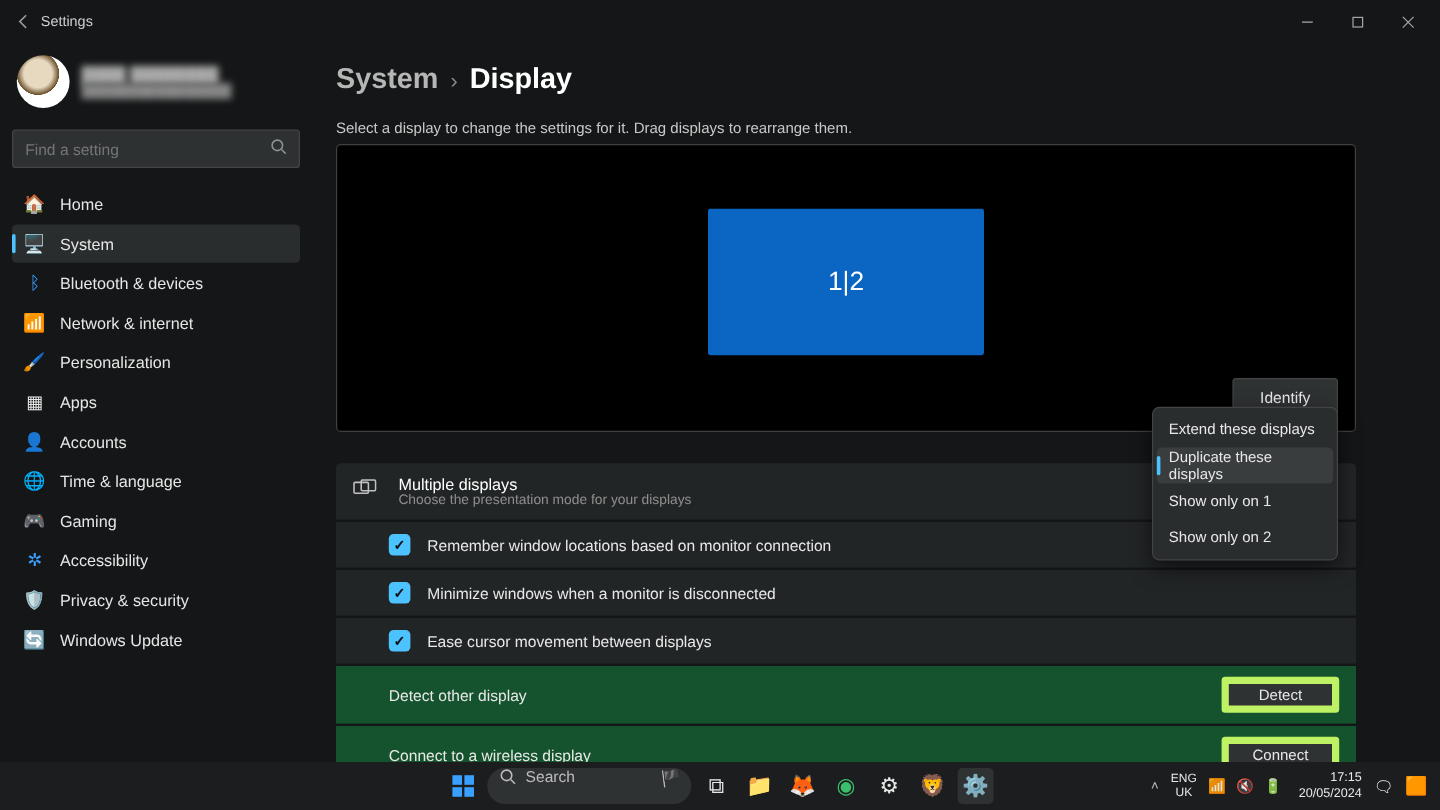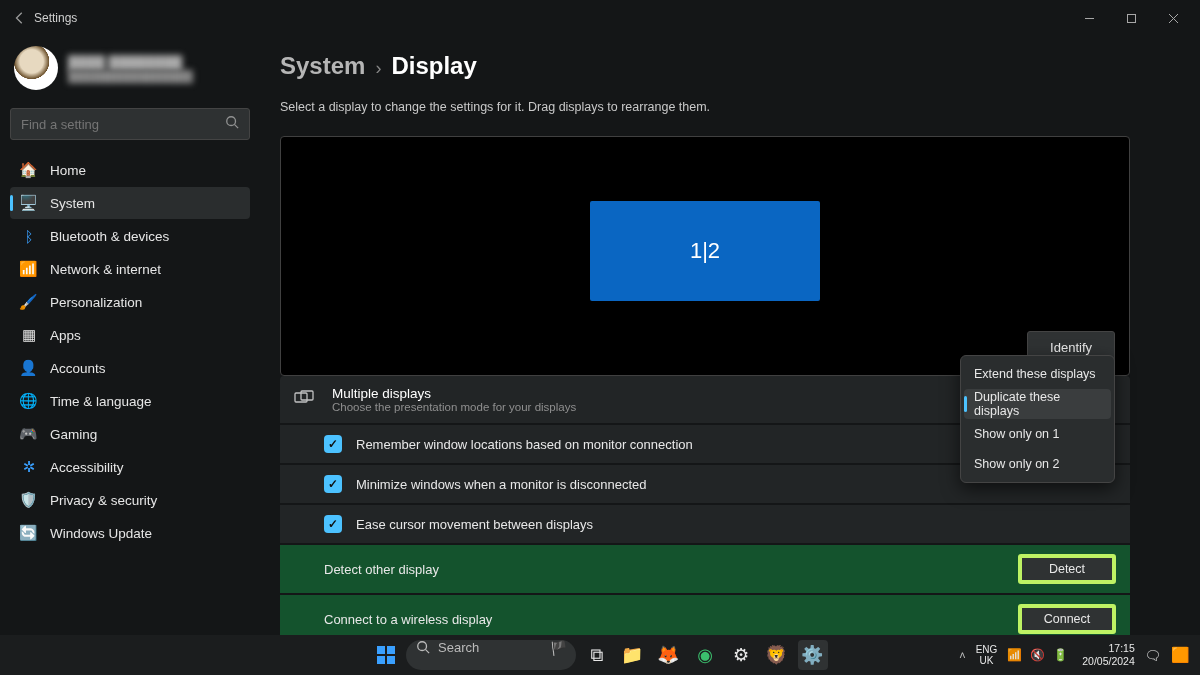--- a/index.html
+++ b/index.html
@@ -29,43 +29,43 @@
 .nav-item.active { background:#2a2d2e; }
 .nav-item.active::before { content:""; position:absolute; left:0; top:8px; bottom:8px; width:3px; background:#4cc2ff; border-radius:3px; }
 .nav-icon { width:18px; height:18px; display:flex; align-items:center; justify-content:center; font-size:15px; }
 
 
 .main { flex:1; padding: 8px 70px 0 20px; overflow:hidden; }
 .breadcrumb { display:flex; align-items:baseline; gap:10px; margin: 8px 0 20px 0; }
 .breadcrumb .bc-parent { font-size:24px; font-weight:600; color:#b6b6b6; }
 .breadcrumb .bc-sep { font-size:18px; color:#888; }
 .breadcrumb .bc-current { font-size:24px; font-weight:700; color:#fff; }
-.helptext { font-size:12.5px; color:#c9c9c9; margin-bottom:22px; }
+.helptext { font-size:12.5px; color:#c9c9c9; margin-bottom:6px; }
 .display-canvas { border:1px solid #404040; border-radius:4px; height: 240px; background:#000; position:relative; display:flex; align-items:center; justify-content:center; }
-.display-box { width:230px; height:100px; background:#0a66c2; display:flex; align-items:center; justify-content:center; color:#fff; font-size:22px; font-weight:400; border-radius:2px; margin-top:-10px; }
+.display-box { width:230px; height:122px; background:#0a66c2; display:flex; align-items:center; justify-content:center; color:#fff; font-size:22px; font-weight:400; border-radius:2px; margin-top:-10px; }
 .canvas-btns { position:absolute; right:14px; bottom:12px; display:flex; gap:10px; }
 .btn { background:#2f3233; border:1px solid #444; border-radius:3px; height:32px; padding:0 22px; font-size:13px; color:#e8e8e8; display:flex; align-items:center; }
 
 
 .dropdown { position:absolute; right:14px; bottom:-108px; width:155px; background:#2a2d2e; border:1px solid #444; border-radius:6px; padding:3px; z-index:5; box-shadow:0 6px 18px rgba(0,0,0,.6); }
 .dd-item { height:30px; display:flex; align-items:center; padding:0 10px; font-size:12.5px; border-radius:4px; color:#e8e8e8; position:relative; }
 .dd-item.selected { background:#3a3d3e; }
 .dd-item.selected::before { content:""; position:absolute; left:0; top:7px; bottom:7px; width:3px; background:#4cc2ff; border-radius:3px; }
 
 
-.settings { margin-top:0; display:flex; flex-direction:column; gap:2px; }
+.settings { margin-top:26px; display:flex; flex-direction:column; gap:2px; }
 .setting-head { background:#222526; border-radius:4px 4px 0 0; padding:10px 14px; display:flex; align-items:center; gap:16px; }
 .setting-head .ico { width:22px; opacity:.85; }
 .setting-head .title { font-size:13.5px; color:#fff; }
 .setting-head .sub { font-size:11.5px; color:#8f8f8f; }
 .setting-row { background:#222526; padding:10px 14px 10px 44px; display:flex; align-items:center; gap:14px; font-size:13px; }
 .checkbox { width:18px; height:18px; background:#4cc2ff; border-radius:4px; display:flex; align-items:center; justify-content:center; color:#101010; font-weight:bold; font-size:12px; }
 .setting-action { background:#14532d; padding:9px 14px; display:flex; align-items:center; justify-content:space-between; font-size:13px; }
 .setting-action .label { padding-left:30px; }
-.rowbtn { background:#2f3233; border:4px solid #bef264; border-radius:3px; height:30px; width:98px; font-size:12.5px; display:flex; align-items:center; justify-content:center; }
+.rowbtn { background:#2f3233; border:6px solid #bef264; border-radius:3px; height:30px; width:98px; font-size:12.5px; display:flex; align-items:center; justify-content:center; }
 
 
 .taskbar { position:absolute; left:0; right:0; bottom:0; height:40px; background:#1b1d1e; display:flex; align-items:center; }
 .tb-center { position:absolute; left:50%; transform:translateX(-50%); display:flex; align-items:center; gap:6px; }
 .tb-start { width:28px; height:28px; display:flex; align-items:center; justify-content:center; }
 .tb-search { background:#2f3233; border-radius:18px; height:30px; width:170px; display:flex; gap:8px; padding:0 10px; font-size:13px; color:#bbb; position:relative; }
 .tb-search .emoji { position:absolute; right:8px; font-size:14px; }
 .tb-icon { width:30px; height:30px; display:flex; align-items:center; justify-content:center; font-size:18px; border-radius:4px; }
 .tb-icon.active { background:#2f3233; }
 .tb-right { margin-left:auto; display:flex; align-items:center; gap:10px; padding-right:10px; }

